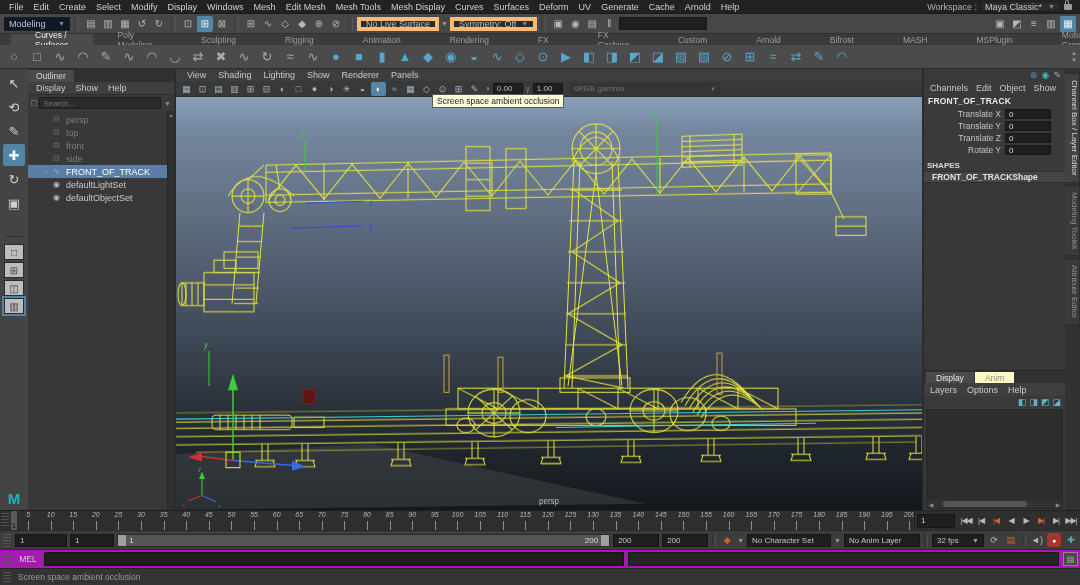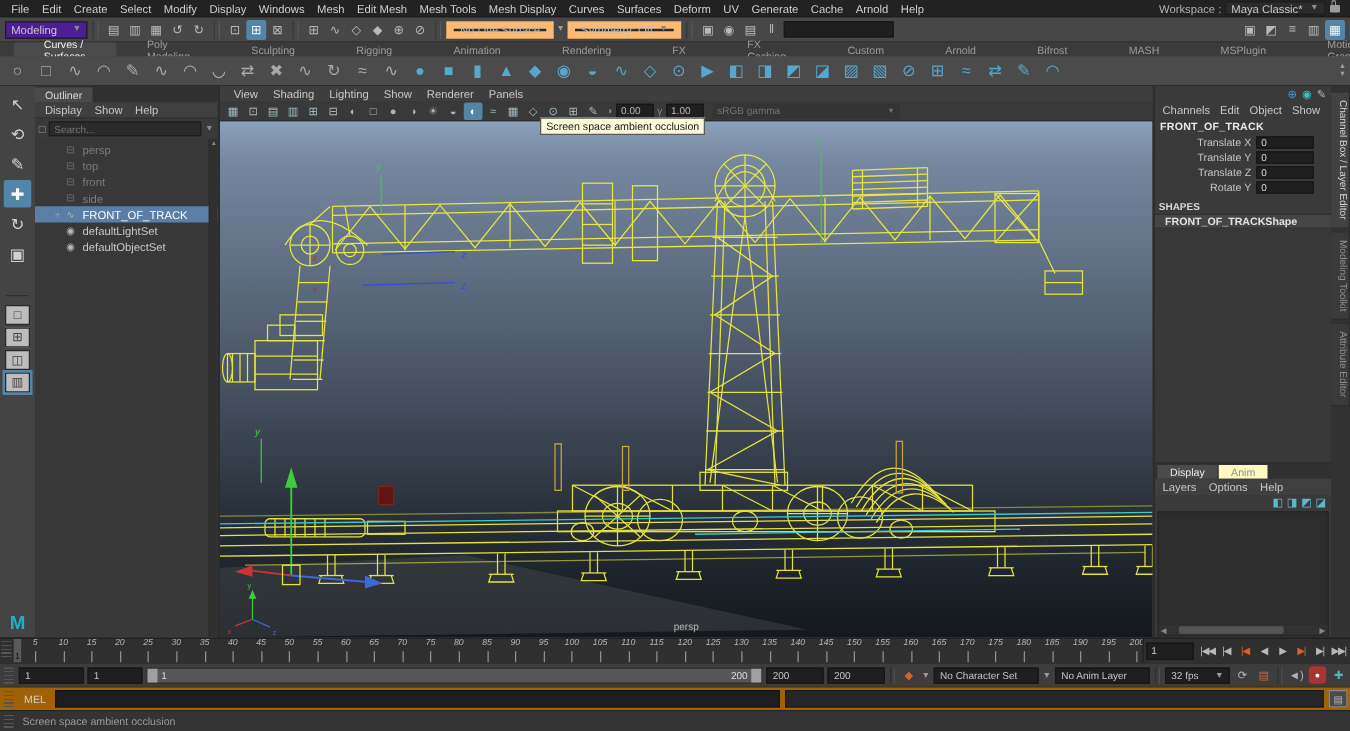--- a/index.html
+++ b/index.html
@@ -18,26 +18,26 @@
   .menu-item { padding:0 5px; color:#cfcfcf; font-size:9px; cursor:default; }
   #menubar .spacer { flex:1; }
   .ws-label { color:#b0b0b0; margin-right:3px;}
   .ws-box { background:#2b2b2b; border:1px solid #1c1c1c; color:#c8c8c8; padding:0 4px; height:11px; display:flex; align-items:center; gap:6px;}
   .ws-box .arrow { color:#8a8a8a; font-size:7px;}
   .lock { width:8px; height:6px; background:#9a9a9a; position:relative; margin:0 4px; border-radius:1px;}
   .lock i { position:absolute; top:-4px; left:1px; width:4px; height:4px; border:1px solid #9a9a9a; border-bottom:none; border-radius:3px 3px 0 0; display:block;}
 
   
   #statusline { height:20px; background:#474747; display:flex; align-items:center; padding:0 4px; gap:2px; flex:none; border-bottom:1px solid #303030;}
-  .mode-box { width:66px; height:14px; background:#4c1d95; border:1px solid #1d1d1d; display:flex; align-items:center; justify-content:space-between; padding:0 4px;}
+  .mode-box { width:66px; height:14px; background:#0f172a; border:1px solid #1d1d1d; display:flex; align-items:center; justify-content:space-between; padding:0 4px;}
   .sl-sep { width:5px; height:14px; border-left:1px solid #393939; border-right:1px solid #585858; margin:0 2px;}
   .icon-strip { display:flex; align-items:center; gap:1px;}
   .sicon { width:16px; height:16px; display:flex; align-items:center; justify-content:center; font-size:10px; color:#b8b8b8; border-radius:2px;}
   .sicon.active { background:#5285a6; color:#eef5fa; }
-  .tbox { height:14px; background:#2b2b2b; border:6px solid #fdba74; display:flex; align-items:center; padding:0 5px; gap:5px; color:#bdbdbd;}
+  .tbox { height:14px; background:#2b2b2b; border:4px solid #fdba74; display:flex; align-items:center; padding:0 5px; gap:5px; color:#bdbdbd;}
   .tbox .arrow{ font-size:7px; color:#8a8a8a;}
   .sl-input { width:88px; height:13px; background:#1f1f1f; border:1px solid #161616; }
   #statusline .spacer { flex:1; }
 
   
   #shelf-tabs { height:11px; background:#3b3b3b; display:flex; align-items:flex-end; padding:0 2px 0 6px; gap:1px; flex:none;}
   .shelf-grip { width:10px; height:7px; border-top:2px solid #5c5c5c; margin:0 4px 1px 0;}
   .shelf-tab { padding:0 24px; font-size:8.5px; color:#9d9d9d; height:11px; display:flex; align-items:center;}
   .shelf-tab.active { color:#efefef; background:#4b4b4b; }
   #shelf-icons { height:24px; background:#4b4b4b; display:flex; align-items:center; padding:0 3px; gap:1px; flex:none; border-bottom:1px solid #2c2c2c;}
@@ -147,21 +147,21 @@
   .rr-bar .lbl { font-size:8px; color:#ddd; padding:0 3px;}
   .rr-bar .lbl.end { margin-left:auto; }
   .ricon { width:14px; height:14px; display:flex; align-items:center; justify-content:center; font-size:9px; color:#b5b5b5;}
   .ricon.orange { color:#d4622a; }
   .ricon.teal { color:#4fb3c4; }
   .ricon.autokey { background:#a93430; color:#fff; border-radius:3px; font-size:7px;}
   .rr-sep { width:4px; height:13px; border-left:1px solid #2f2f2f; border-right:1px solid #4f4f4f; margin:0 1px;}
   .rr-arrow { color:#9a9a9a; font-size:7px; }
 
   
-  #commandrow { height:19px; background:#a16207; border-top:1px solid #2a2a2a; display:flex; align-items:center; gap:4px; padding:0 2px; flex:none;}
+  #commandrow { height:19px; background:#a21caf; border-top:1px solid #2a2a2a; display:flex; align-items:center; gap:4px; padding:0 2px; flex:none;}
   .cmd-label { width:24px; text-align:center; color:#cfcfcf; font-size:8.5px;}
   .cmd-input { flex:1.35; height:14px; background:#1e1e1e; border:1px solid #141414;}
   .cmd-result { flex:1; height:14px; background:#262626; border:1px solid #1a1a1a;}
   .script-icon { width:15px; height:14px; border:1px solid #8a8a8a; color:#b5b5b5; font-size:8px; display:flex; align-items:center; justify-content:center; background:#4a4a4a;}
 
   
   #helprow { height:17px; background:#333333; border-top:1px solid #242424; display:flex; align-items:center; gap:6px; padding:0 2px; flex:none;}
   .help-text { color:#9a9a9a; font-size:8.5px; }
 </style>
 </head>

